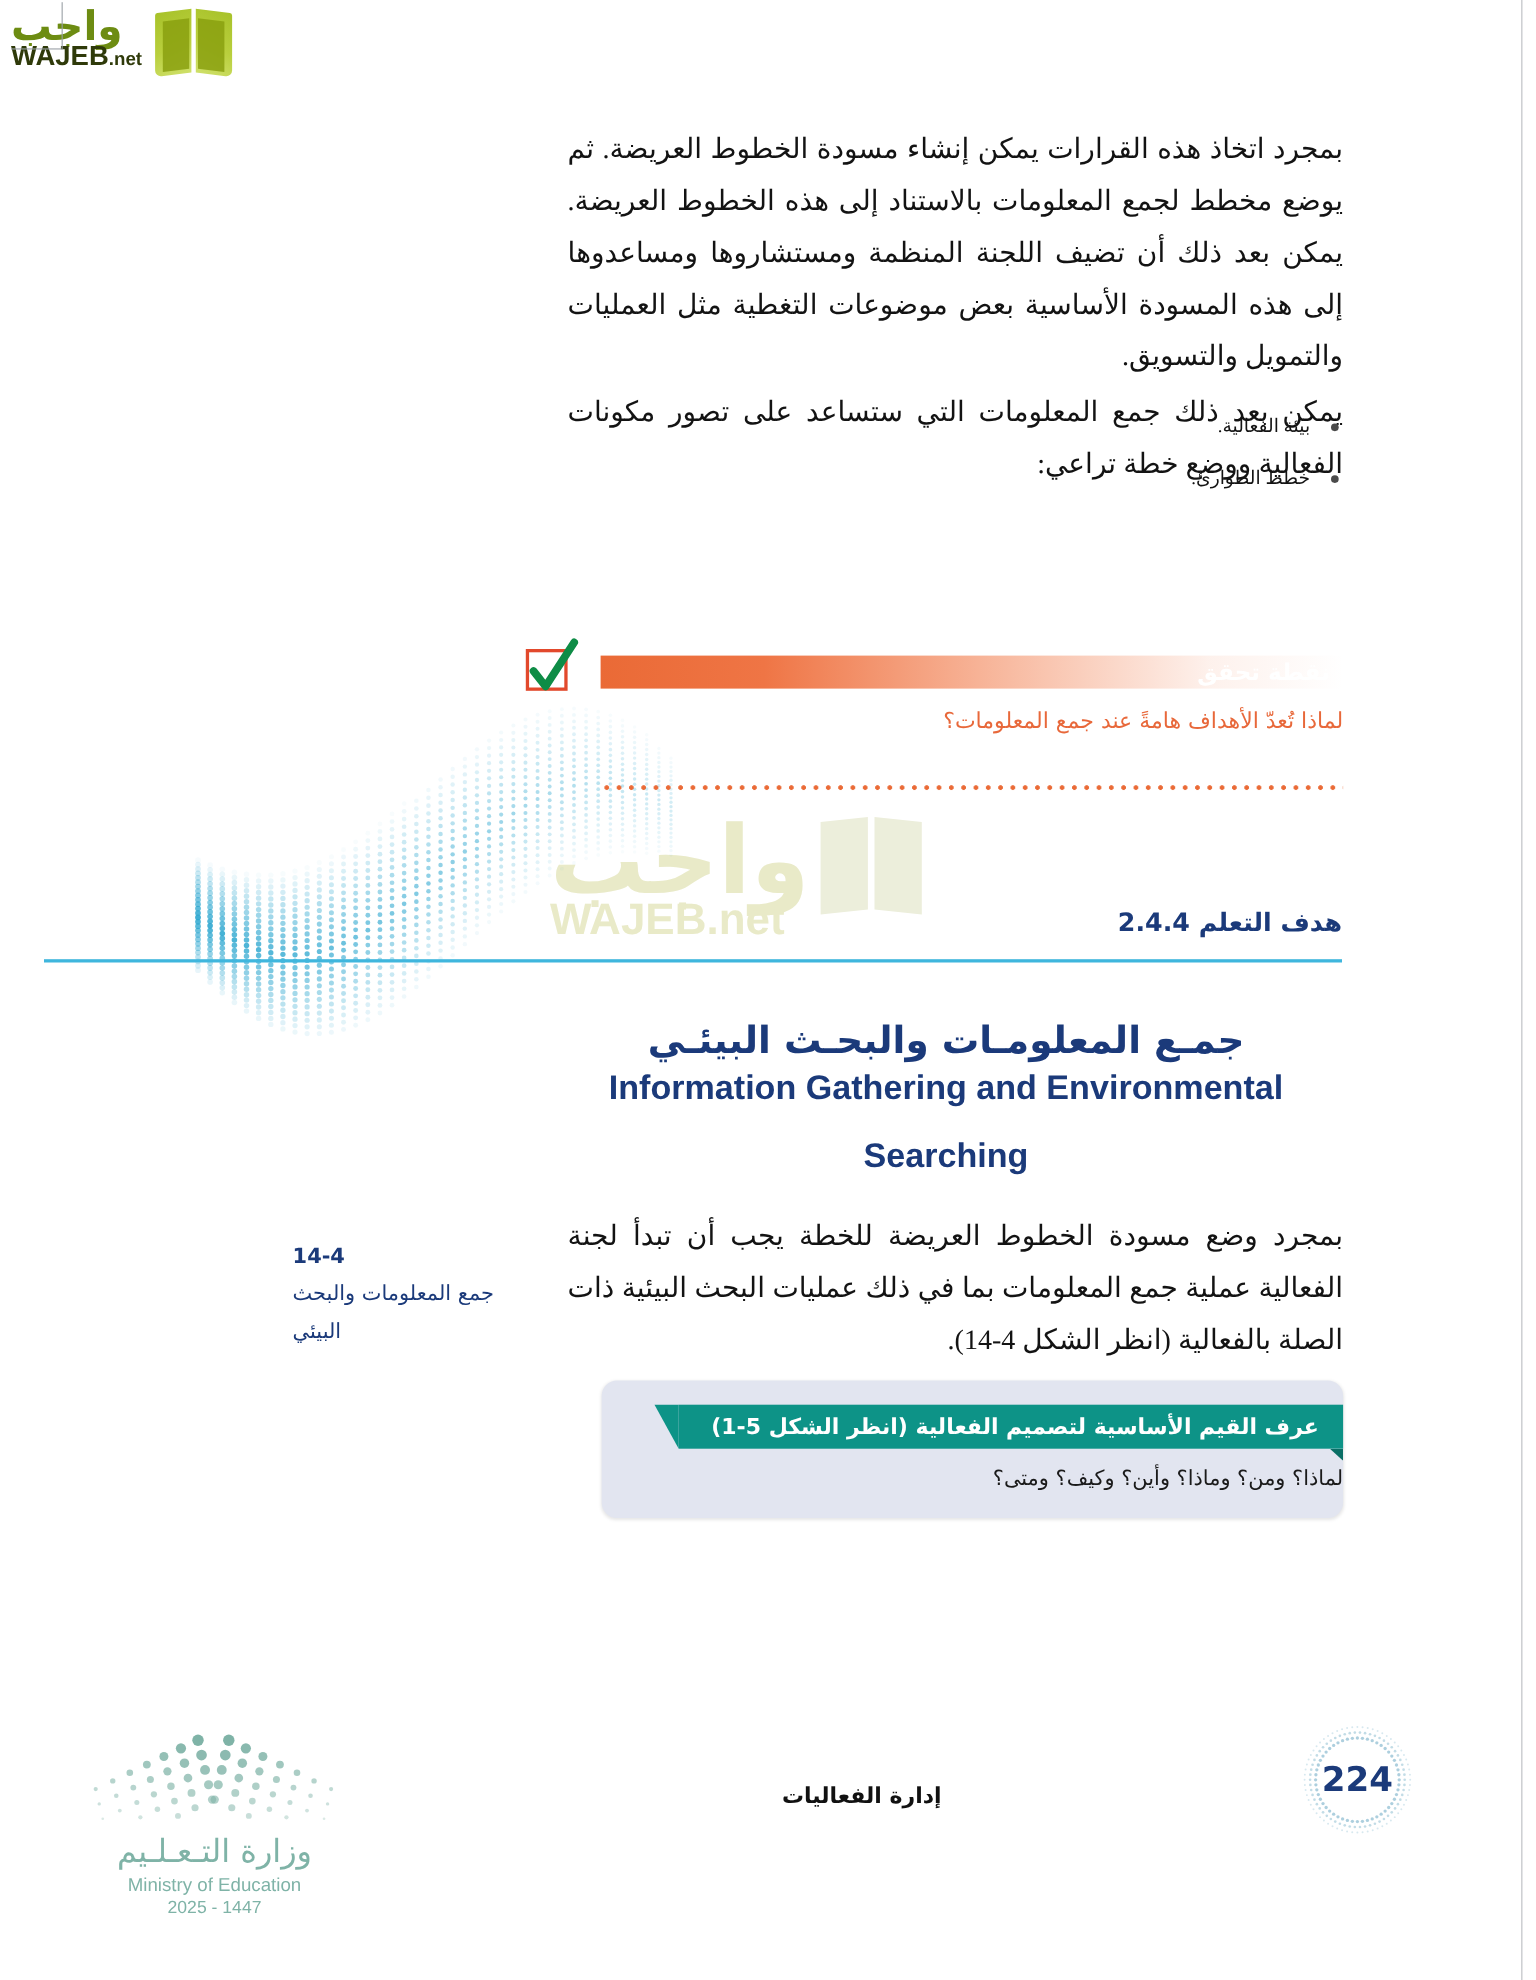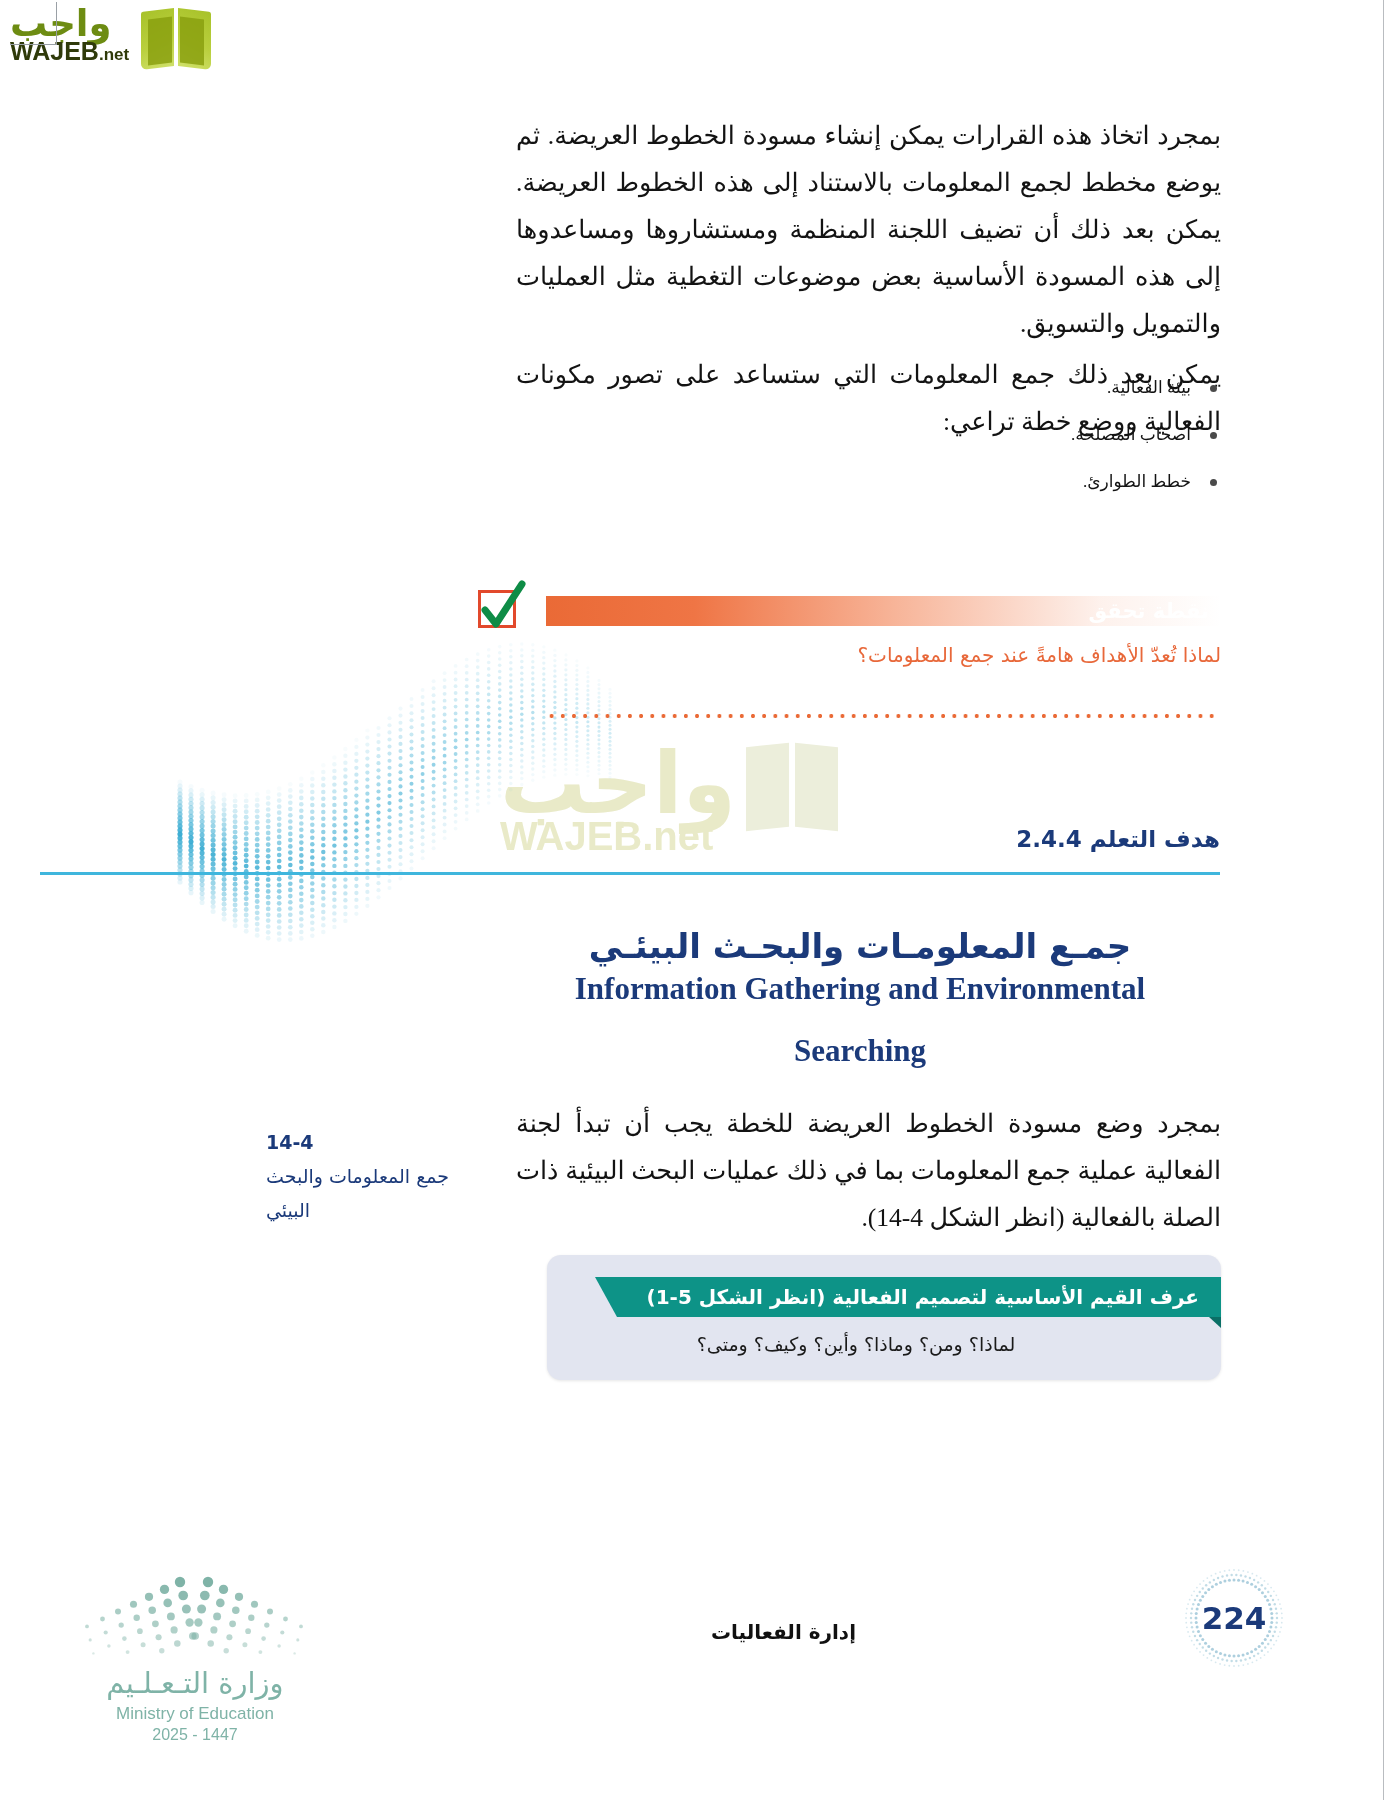--- a/index.html
+++ b/index.html
@@ -292,21 +292,21 @@
     z-index: 5;
     margin-top: 36px;
   }
   .lo-title-en {
     position: absolute;
     top: 958px;
     right: 176px;
     width: 720px;
     text-align: center;
     direction: ltr;
-    font-family: Liberation Serif, serif;
+    font-family: Liberation Sans, sans-serif;
     font-size: 31px;
     font-weight: bold;
     color: #1b3a7a;
     line-height: 62px;
     z-index: 5;
   }
 
   
   .body-col-2 {
     position: absolute;
@@ -378,21 +378,20 @@
     font-family: "DejaVu Sans", sans-serif;
     font-size: 20px;
     font-weight: bold;
     white-space: nowrap;
   }
   .callout-body {
     position: absolute;
     top: 78px;
     right: 0;
     width: 730px;
-    text-align: center;
     font-family: "DejaVu Sans", sans-serif;
     font-size: 19px;
     color: #1a1a1a;
   }
 
   
   .moe {
     position: absolute;
     bottom: 56px;
     left: 70px;
@@ -474,21 +473,20 @@
     </div>
   </div>
 
   <div class="body-col">
     <p>بمجرد اتخاذ هذه القرارات يمكن إنشاء مسودة الخطوط العريضة. ثم يوضع مخطط لجمع المعلومات بالاستناد إلى هذه الخطوط العريضة. يمكن بعد ذلك أن تضيف اللجنة المنظمة ومستشاروها ومساعدوها إلى هذه المسودة الأساسية بعض موضوعات التغطية مثل العمليات والتمويل والتسويق.</p>
     <p class="para-2">يمكن بعد ذلك جمع المعلومات التي ستساعد على تصور مكونات الفعالية ووضع خطة تراعي:</p>
   </div>
 
   <ul class="bullets">
     <li>بيئة الفعالية.</li>
-    <li>أصحاب المصلحة.</li>
     <li>خطط الطوارئ.</li>
   </ul>
 
   <div class="cp-checkbox">
     <svg width="52" height="56" viewBox="0 0 52 56" aria-hidden="true">
       <path d="M8 30 L19 44 L45 4" fill="none" stroke="#0e8c46" stroke-width="7" stroke-linecap="round" stroke-linejoin="round"></path>
     </svg>
   </div>
   <div class="checkpoint">
     <div class="cp-bar">

